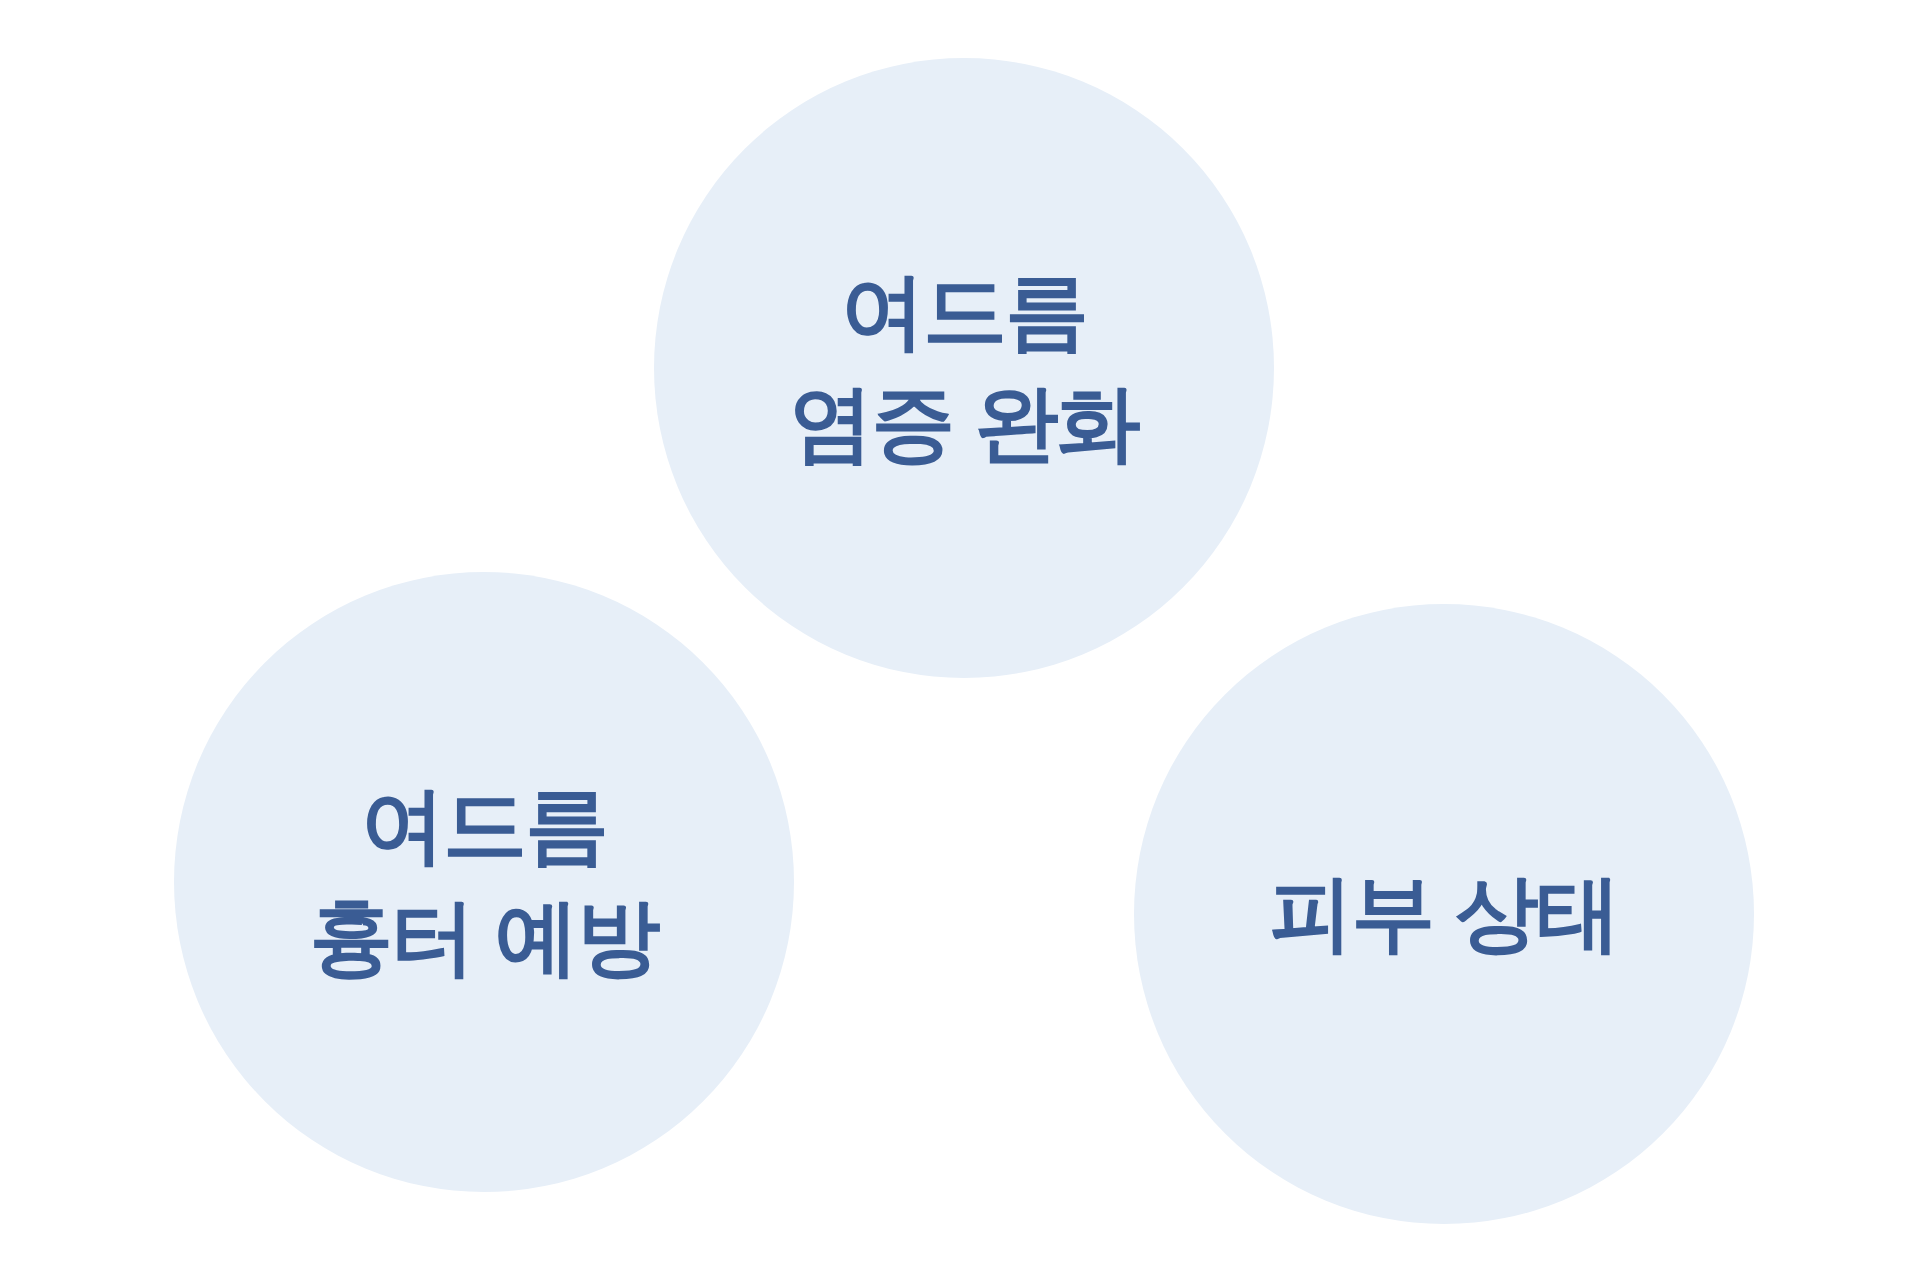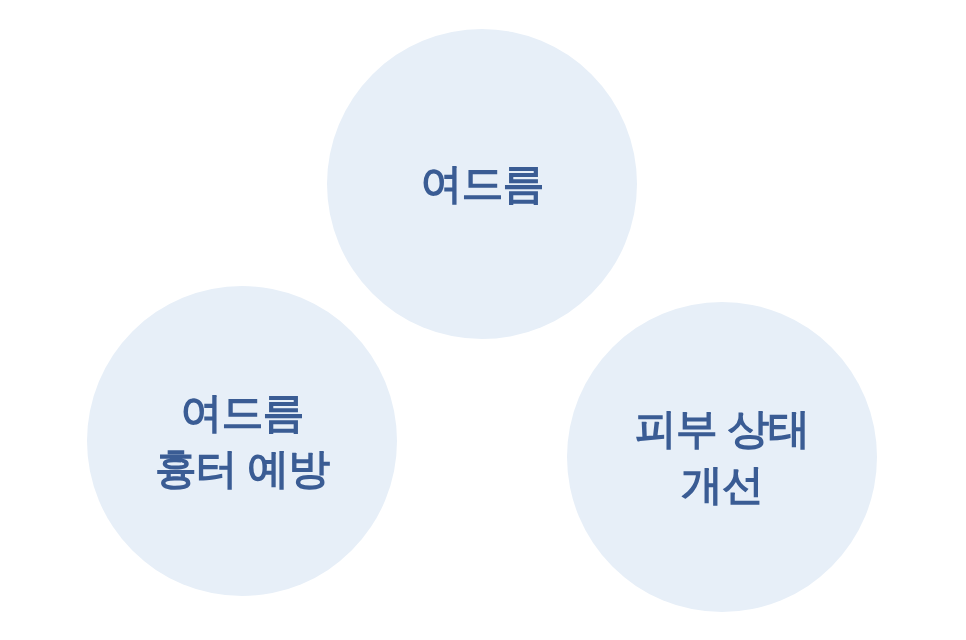--- a/index.html
+++ b/index.html
@@ -45,30 +45,30 @@
   }
 </style>
 </head>
 <body>
 
 <div class="canvas">
 
   <div class="bubble bubble-top">
     <div class="bubble-label">
       <div>여드름</div>
+      <div>염증 완화</div>
     </div>
   </div>
 
   <div class="bubble bubble-bottom-left">
     <div class="bubble-label">
       <div>여드름</div>
       <div>흉터 예방</div>
     </div>
   </div>
 
   <div class="bubble bubble-bottom-right">
     <div class="bubble-label">
       <div>피부 상태</div>
-      <div>개선</div>
     </div>
   </div>
 
 </div>
 
 </body></html>

